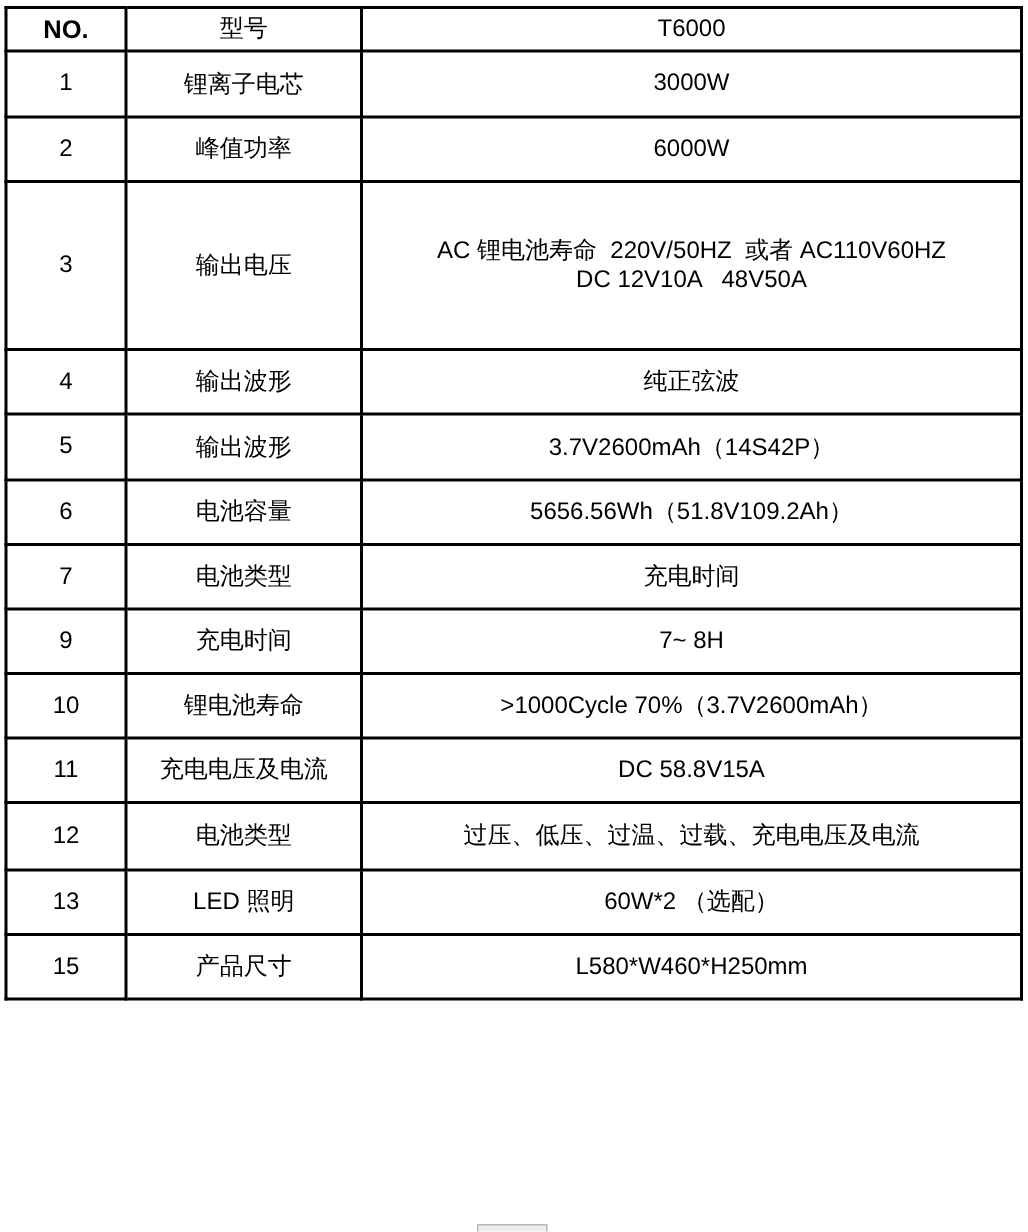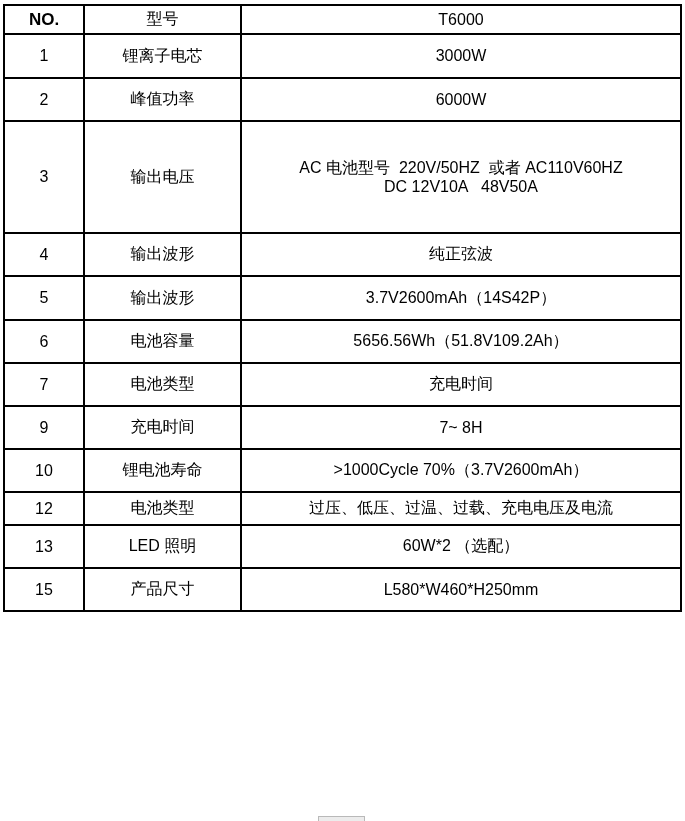--- a/index.html
+++ b/index.html
@@ -69,21 +69,21 @@
       <td class="no-cell">2</td>
       <td>峰值功率</td>
       <td>6000W</td>
     </tr>
 
     <tr style="height:88px">
       <td class="no-cell">3</td>
       <td>输出电压</td>
       <td class="val-cell multi">
         <div class="multi-wrap">
-          <div>AC 电池型号  220V/50HZ  或者 AC110V60HZ</div>
+          <div>AC 锂电池寿命  220V/50HZ  或者 AC110V60HZ</div>
           <div>DC 12V10A   48V50A</div>
         </div>
       </td>
     </tr>
 
     <tr style="height:43px">
       <td class="no-cell">4</td>
       <td>输出波形</td>
       <td>纯正弦波</td>
     </tr>
@@ -111,22 +111,27 @@
       <td>充电时间</td>
       <td>7~ 8H</td>
     </tr>
 
     <tr style="height:43px">
       <td class="no-cell">10</td>
       <td>锂电池寿命</td>
       <td>&gt;1000Cycle 70%（3.7V2600mAh）</td>
     </tr>
 
+    <tr style="height:43px">
+      <td class="no-cell">11</td>
+      <td>充电电压及电流</td>
+      <td>DC 58.8V15A</td>
+    </tr>
 
-    <tr style="height:33px">
+    <tr style="height:45px">
       <td class="no-cell">12</td>
       <td>电池类型</td>
       <td>过压、低压、过温、过载、充电电压及电流</td>
     </tr>
 
     <tr style="height:43px">
       <td class="no-cell">13</td>
       <td>LED 照明</td>
       <td>60W*2 （选配）</td>
     </tr>

